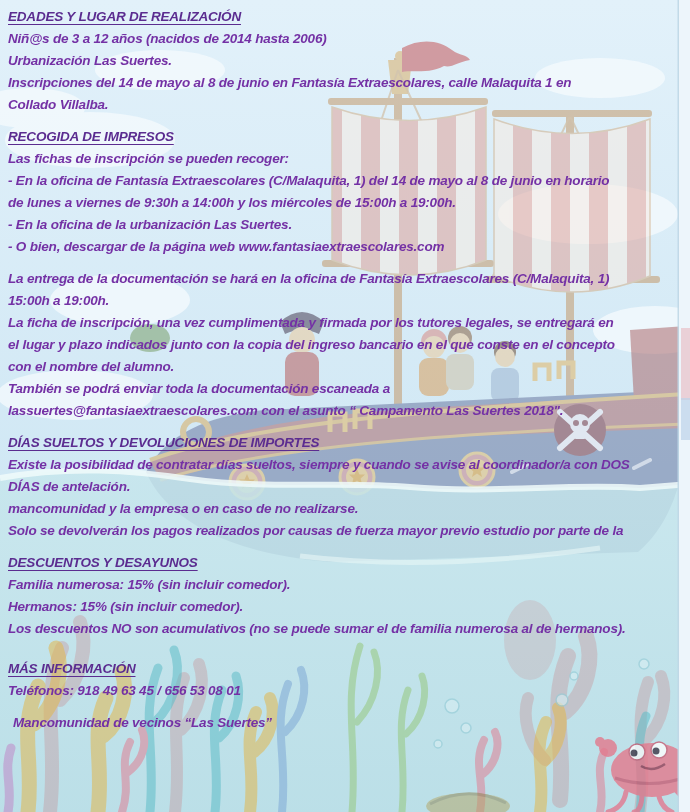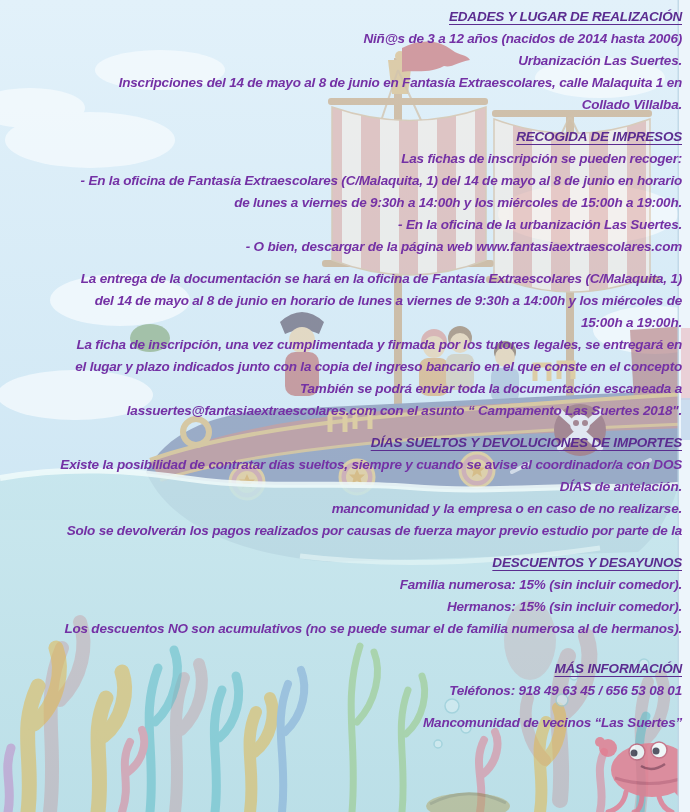--- a/index.html
+++ b/index.html
@@ -1,20 +1,19 @@
 <!DOCTYPE html>
 <html style="--color-heading: #5b2c90; --color-body: #7431a5; --color-sky: #dcedf8; --color-sea: #bfe0e7; --color-sail-stripe: #dfa49c; --color-hull: #6d7ba3; --color-coral-pink: #e08095; --color-coral-yellow: #e2b84f; --color-coral-teal: #5fbdc8; --color-crab: #e3798c;"><head>
 <meta charset="utf-8">
 <style>
   html,body { margin:0; padding:0; background:#e9eef2; }
   .page {
     position:relative; width:690px; height:812px; overflow:hidden;
     background:#dcedf8;
     font-family:"Liberation Sans","DejaVu Sans",sans-serif;
-    text-align:right;
   }
   .bg { position:absolute; inset:0; z-index:0; }
   .content {
     position:absolute; inset:0; z-index:1;
     padding:6px 8px 0 8px; box-sizing:border-box;
     font-weight:bold; font-style:italic;
     font-size:13.5px; line-height:22px; letter-spacing:-0.2px;
     color:var(--color-body,#7431a5);
   }
   .section { margin:0 0 10px 0; }
@@ -262,24 +261,24 @@
       <div class="heading">RECOGIDA DE IMPRESOS</div>
       <div class="line">Las fichas de inscripción se pueden recoger:</div>
       <div class="line">- En la oficina de Fantasía Extraescolares (C/Malaquita, 1) del 14 de mayo al 8 de junio en horario</div>
       <div class="line">de lunes a viernes de 9:30h a 14:00h y los miércoles de 15:00h a 19:00h.</div>
       <div class="line">- En la oficina de la urbanización Las Suertes.</div>
       <div class="line">- O bien, descargar de la página web www.fantasiaextraescolares.com</div>
     </div>
 
     <div class="section">
       <div class="line">La entrega de la documentación se hará en la oficina de Fantasía Extraescolares (C/Malaquita, 1)</div>
-      <div class="line">del 14 de mayo al 8 de junio en horario de lunes a viernes de 9:30h a 14:00h y los miércoles de</div>
       <div class="line">15:00h a 19:00h.</div>
       <div class="line">La ficha de inscripción, una vez cumplimentada y firmada por los tutores legales, se entregará en</div>
       <div class="line">el lugar y plazo indicados junto con la copia del ingreso bancario en el que conste en el concepto</div>
+      <div class="line">con el nombre del alumno.</div>
       <div class="line">También se podrá enviar toda la documentación escaneada a</div>
       <div class="line">lassuertes@fantasiaextraescolares.com con el asunto “ Campamento Las Suertes 2018".</div>
     </div>
 
     <div class="section">
       <div class="heading">DÍAS SUELTOS Y DEVOLUCIONES DE IMPORTES</div>
       <div class="line">Existe la posibilidad de contratar días sueltos, siempre y cuando se avise al coordinador/a con DOS</div>
       <div class="line">DÍAS de antelación.</div>
       <div class="line">mancomunidad y la empresa o en caso de no realizarse.</div>
       <div class="line">Solo se devolverán los pagos realizados por causas de fuerza mayor previo estudio por parte de la</div>

